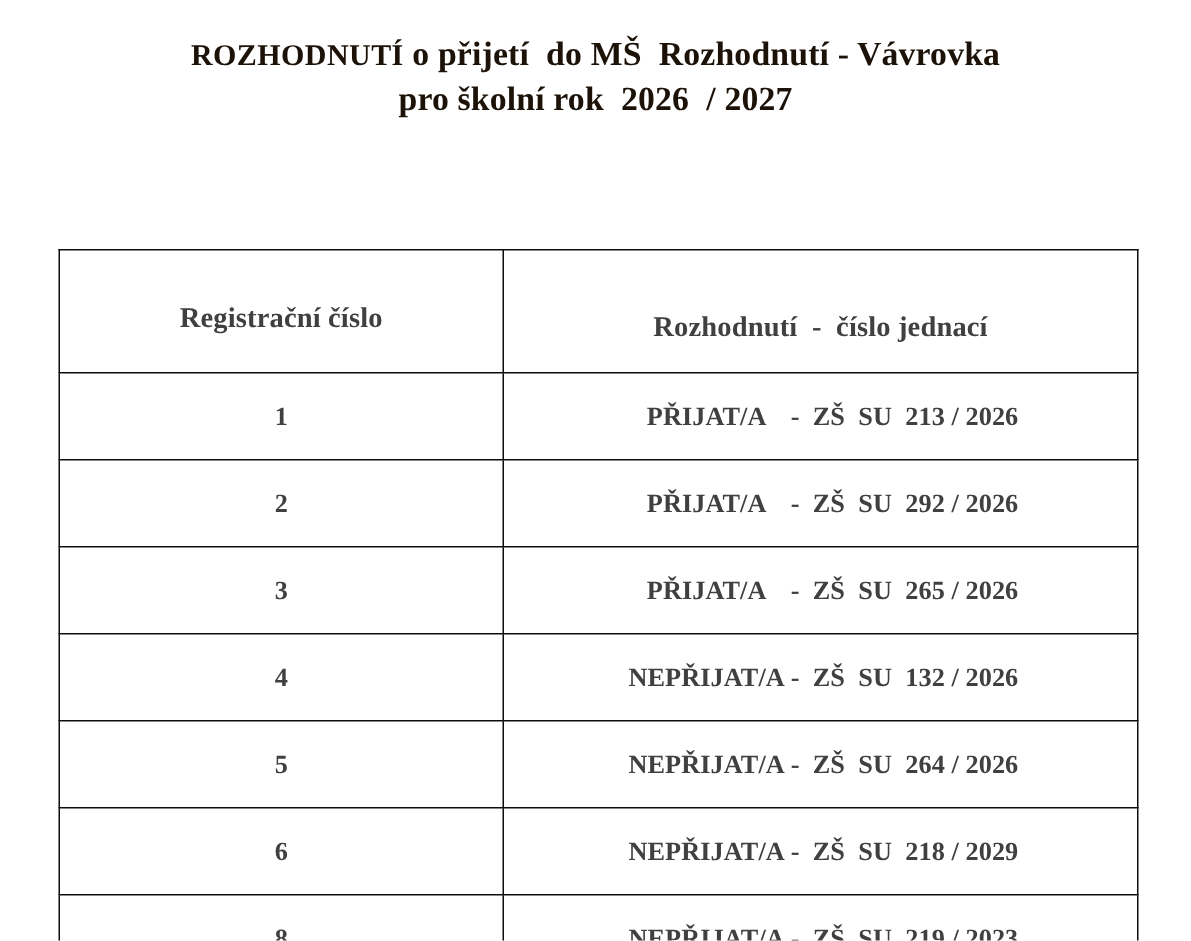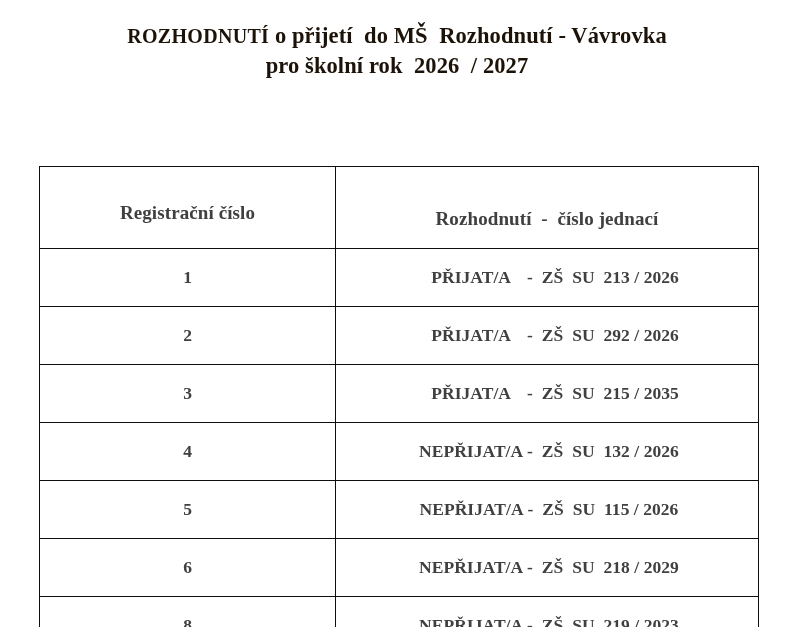--- a/index.html
+++ b/index.html
@@ -127,29 +127,29 @@
       <tr>
         <td class="cell-reg">1</td>
         <td class="cell-dec"><span class="verdict">PŘIJAT/A</span><span class="refno">-  ZŠ  SU  213 / 2026</span></td>
       </tr>
       <tr>
         <td class="cell-reg">2</td>
         <td class="cell-dec"><span class="verdict">PŘIJAT/A</span><span class="refno">-  ZŠ  SU  292 / 2026</span></td>
       </tr>
       <tr>
         <td class="cell-reg">3</td>
-        <td class="cell-dec"><span class="verdict">PŘIJAT/A</span><span class="refno">-  ZŠ  SU  215 / 2035</span></td>
+        <td class="cell-dec"><span class="verdict">PŘIJAT/A</span><span class="refno">-  ZŠ  SU  265 / 2026</span></td>
       </tr>
       <tr>
         <td class="cell-reg">4</td>
         <td class="cell-dec"><span class="verdict">NEPŘIJAT/A</span><span class="refno">-  ZŠ  SU  132 / 2026</span></td>
       </tr>
       <tr>
         <td class="cell-reg">5</td>
-        <td class="cell-dec"><span class="verdict">NEPŘIJAT/A</span><span class="refno">-  ZŠ  SU  115 / 2026</span></td>
+        <td class="cell-dec"><span class="verdict">NEPŘIJAT/A</span><span class="refno">-  ZŠ  SU  264 / 2026</span></td>
       </tr>
       <tr>
         <td class="cell-reg">6</td>
         <td class="cell-dec"><span class="verdict">NEPŘIJAT/A</span><span class="refno">-  ZŠ  SU  218 / 2029</span></td>
       </tr>
       <tr>
         <td class="cell-reg">8</td>
         <td class="cell-dec"><span class="verdict">NEPŘIJAT/A</span><span class="refno">-  ZŠ  SU  219 / 2023</span></td>
       </tr>
     </tbody>

